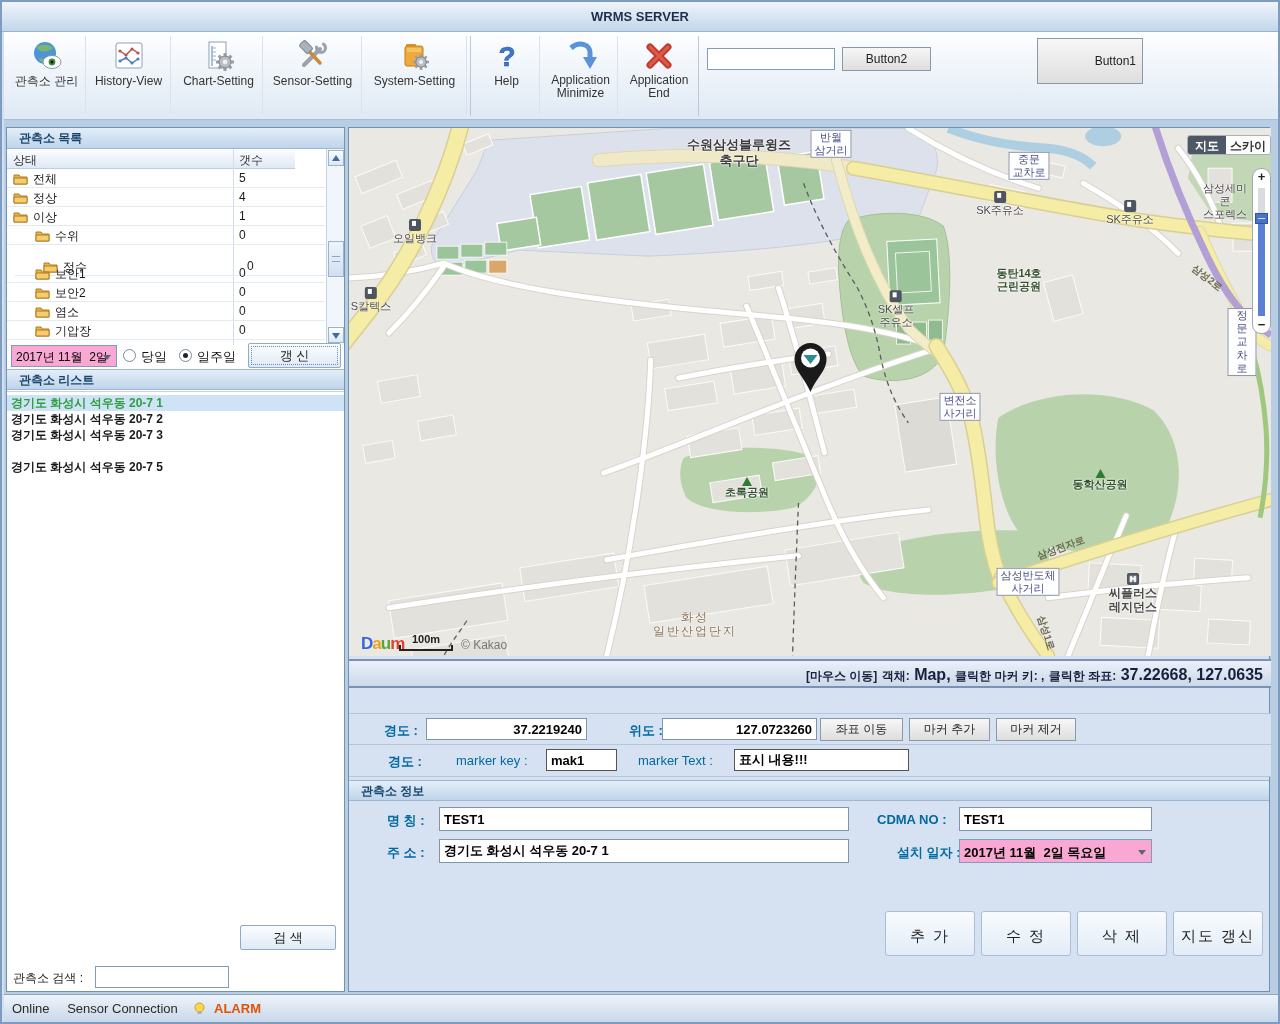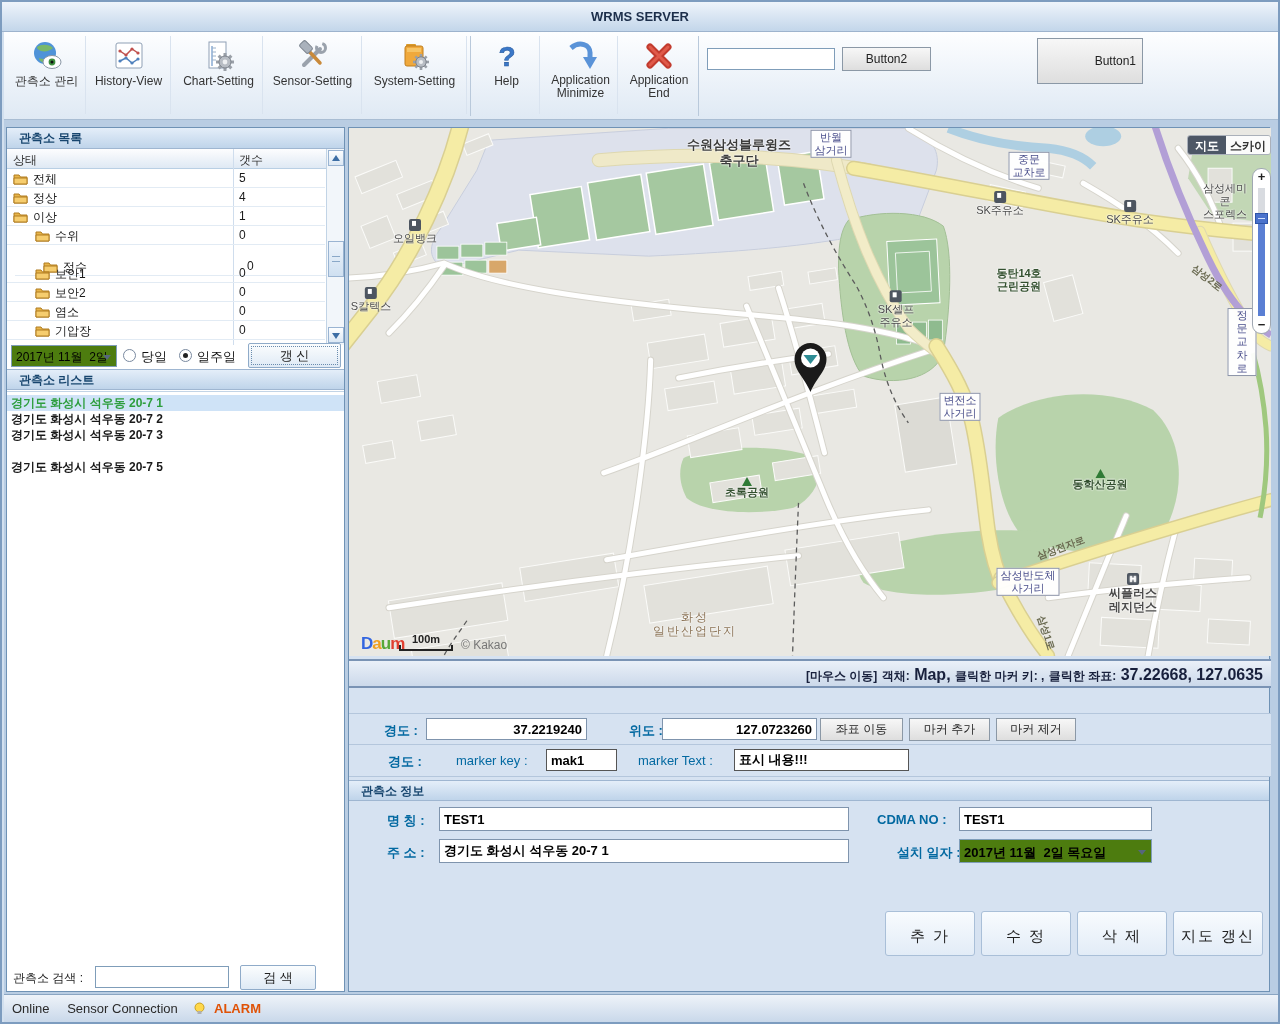--- a/index.html
+++ b/index.html
@@ -14,33 +14,33 @@
   .tb-item .ticon{display:block;margin:4px auto 2px auto;width:32px;height:32px;}
   .tb-label{font-size:12px;color:#333;line-height:14px;}
   .tb-sep{position:absolute;top:4px;width:1px;height:80px;background:#b9c9db;}
   .tb-input{position:absolute;left:703px;top:16px;width:128px;height:22px;border:1px solid #7f9db9;background:#fff;font-size:12px;padding:0 3px;}
   .btn-classic{background:linear-gradient(#f7f7f7,#dedede);border:1px solid #8b98a6;font-size:12px;color:#222;text-align:center;}
   
   .panel-header{background:linear-gradient(#e4eef9,#bfd4ea);border-bottom:1px solid #9fb6d1;color:#17456e;font-weight:bold;font-size:12px;line-height:21px;padding-left:12px;}
   .left-panel{left:4px;top:125px;width:339px;height:865px;background:#fff;border:1px solid #6f92b5;}
   .right-area{left:346px;top:125px;width:922px;height:865px;background:#d6e2f1;border:1px solid #6f92b5;}
   
-  .tree-headrow{position:absolute;left:0;top:21px;width:337px;height:20px;background:linear-gradient(#fdfdfe,#dfe9f4);border-bottom:1px solid #b9cfe4;font-size:12px;color:#333;}
+  .tree-headrow{position:absolute;left:0;top:21px;width:288px;height:20px;background:linear-gradient(#fdfdfe,#dfe9f4);border-bottom:1px solid #b9cfe4;font-size:12px;color:#333;}
   .tree-col-line{position:absolute;top:21px;width:1px;height:196px;background:#cfdded;}
   .tree-row{position:absolute;left:0;width:318px;height:19px;font-size:12px;color:#1a1a1a;border-bottom:1px solid #e2ebf4;}
   .tree-row .cnt{position:absolute;left:232px;top:2px;}
   .folder{display:inline-block;vertical-align:-2px;margin:0 5px 0 0;}
   .scrollbar{position:absolute;left:319px;top:21px;width:18px;height:196px;background:#f2f6fa;border-left:1px solid #c2d4e6;}
   .sb-btn{position:absolute;left:1px;width:16px;height:16px;background:linear-gradient(#fdfeff,#dce8f4);border:1px solid #9ab4d2;text-align:center;}
   .tri-up{width:0;height:0;border-left:4px solid transparent;border-right:4px solid transparent;border-bottom:6px solid #3d6ea5;margin:4px auto;}
   .tri-down{width:0;height:0;border-left:4px solid transparent;border-right:4px solid transparent;border-top:6px solid #3d6ea5;margin:5px auto;}
   .sb-thumb{position:absolute;left:1px;top:92px;width:16px;height:36px;background:linear-gradient(#eef4fb,#cfe0f1);border:1px solid #9ab4d2;}
   .sb-grip{margin:14px auto 0 auto;width:8px;height:6px;border-top:1px solid #8aa8c8;border-bottom:1px solid #8aa8c8;}
   
-  .combo{background:#4d7c0f;border:1px solid #7f9db9;font-size:12px;position:absolute;}
+  .combo{background:#f9a8d4;border:1px solid #7f9db9;font-size:12px;position:absolute;}
   .combo .ctext{position:absolute;left:4px;top:3px;white-space:pre;}
   .carrow{position:absolute;right:5px;top:9px;width:0;height:0;border-left:4px solid transparent;border-right:4px solid transparent;border-top:5px solid #56677c;}
   .radio{position:absolute;width:13px;height:13px;border:1px solid #7a8aa0;border-radius:50%;background:#fff;}
   .radio.on::after{content:"";position:absolute;left:3px;top:3px;width:5px;height:5px;border-radius:50%;background:#222;}
   .rlabel{position:absolute;font-size:13px;color:#111;}
   .btn-soft{background:linear-gradient(#fbfdfe,#dfeaf5);border:1px solid #8fabc9;border-radius:2px;font-size:13px;color:#222;text-align:center;}
   .dotted{outline:1px dotted #6a8cae;outline-offset:-4px;}
   
   .list-box{position:absolute;left:0;top:263px;width:337px;height:572px;background:#fff;border-top:1px solid #c2d4e6;}
   .list-item{position:absolute;left:0;width:337px;height:16px;font-size:12px;font-weight:bold;color:#1a1a1a;padding-left:4px;line-height:16px;}
@@ -327,21 +327,21 @@
 
     <div class="list-box">
       <div class="list-item sel" style="top:3px;">경기도 화성시 석우동 20-7 1</div>
       <div class="list-item" style="top:19px;">경기도 화성시 석우동 20-7 2</div>
       <div class="list-item" style="top:35px;">경기도 화성시 석우동 20-7 3</div>
       <div class="list-item" style="top:67px;">경기도 화성시 석우동 20-7 5</div>
     </div>
 
     <div class="abs" style="left:6px;top:842px;font-size:12px;color:#222;">관측소 검색 :</div>
     <input class="abs" style="left: 88px; top: 838px; width: 134px; height: 22px; border: 1px solid rgb(127, 157, 185); font-size: 12px; padding: 0px 3px;" value="">
-    <button class="btn-soft abs" style="left:233px;top:837px;width:76px;height:25px;">검  색</button>
+    <button class="btn-soft abs" style="left:233px;top:797px;width:96px;height:25px;">검  색</button>
   </div>
 
   <div class="abs right-area">
 
     <div class="abs map">
       <svg width="922" height="528" viewBox="0 0 923 528">
         <rect width="923" height="528" fill="#e9e8e3"></rect>
 
         <path d="M140,12 L320,0 L560,0 C585,8 592,25 588,42 L570,90 C520,112 430,122 300,128 L170,122 L95,140 C80,132 78,118 92,100 L128,42 Z" fill="#dde1ec" stroke="#c8cedd"></path>
 

